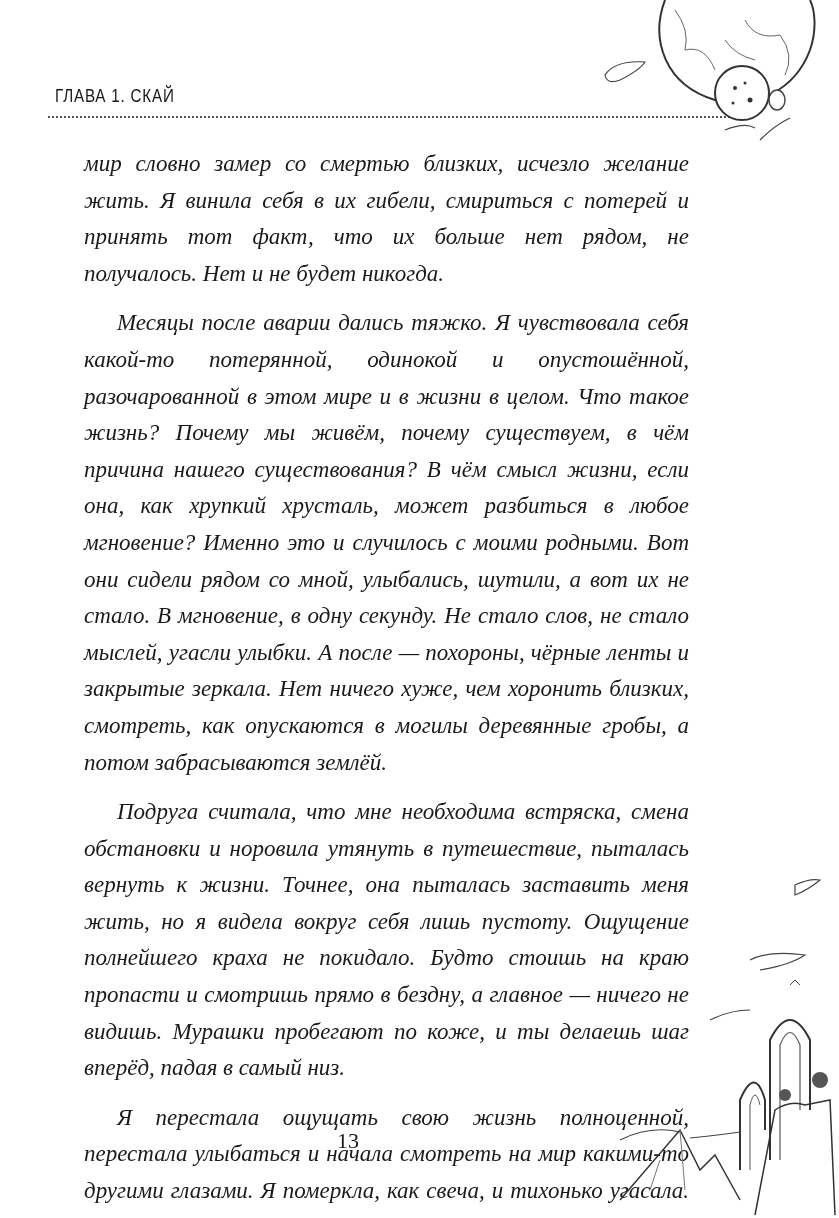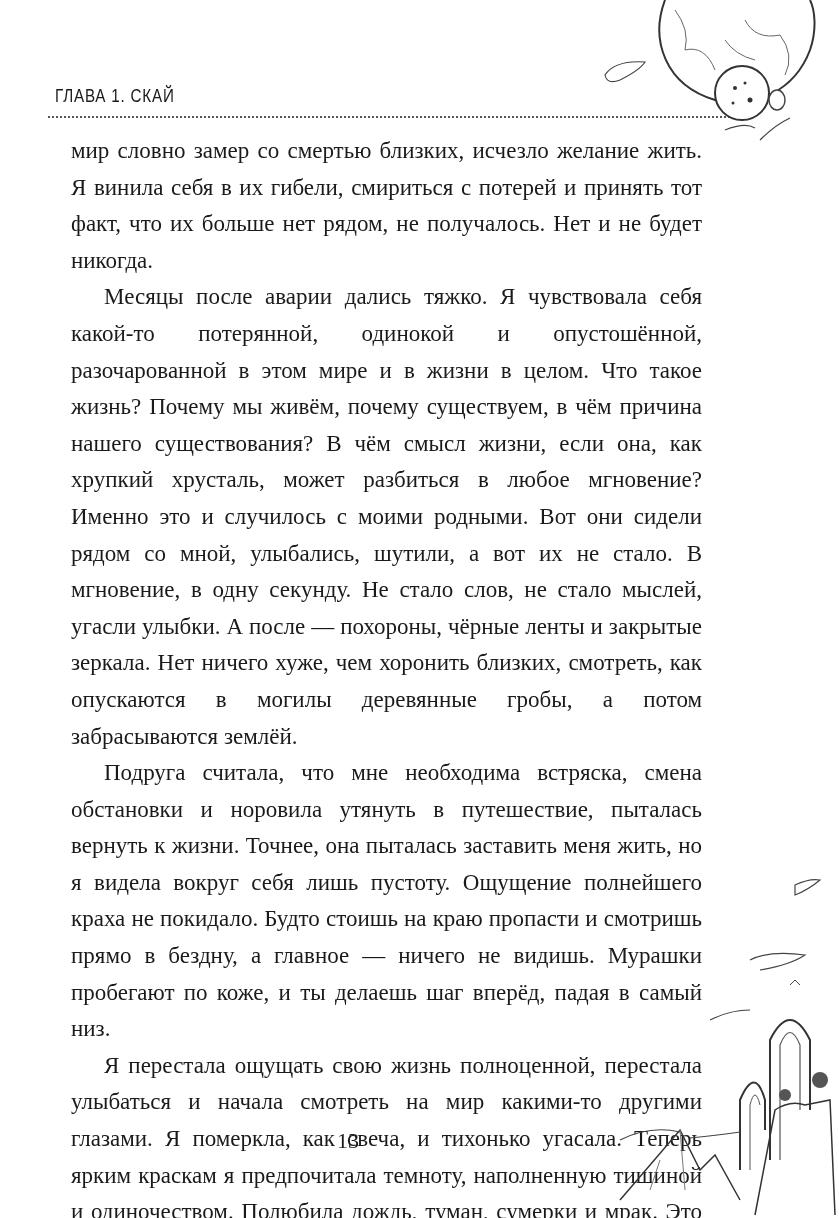--- a/index.html
+++ b/index.html
@@ -12,21 +12,21 @@
   }
   .header-rule {
     position:absolute; left:48px; top:116px; width:690px; height:0;
     border-top:2px dotted #555;
   }
   .body-text {
     position:absolute; left:71px; top:133px; width:631px;
     font-family:"Liberation Serif", serif; font-size:23px; line-height:36.6px;
     color:#1a1a1a; text-align:justify;
   }
-  .body-text p { margin:0; text-indent:33px; }
+  .body-text p { margin:13px; text-indent:33px;font-style:italic; }
   .body-text p.cont { text-indent:0; }
   .page-number {
     position:absolute; left:0; width:696px; top:1128px; text-align:center;
     font-family:"Liberation Serif", serif; font-size:22px; color:#1a1a1a;
   }
   .illus { position:absolute; }
 </style>
 </head>
 <body>
 

